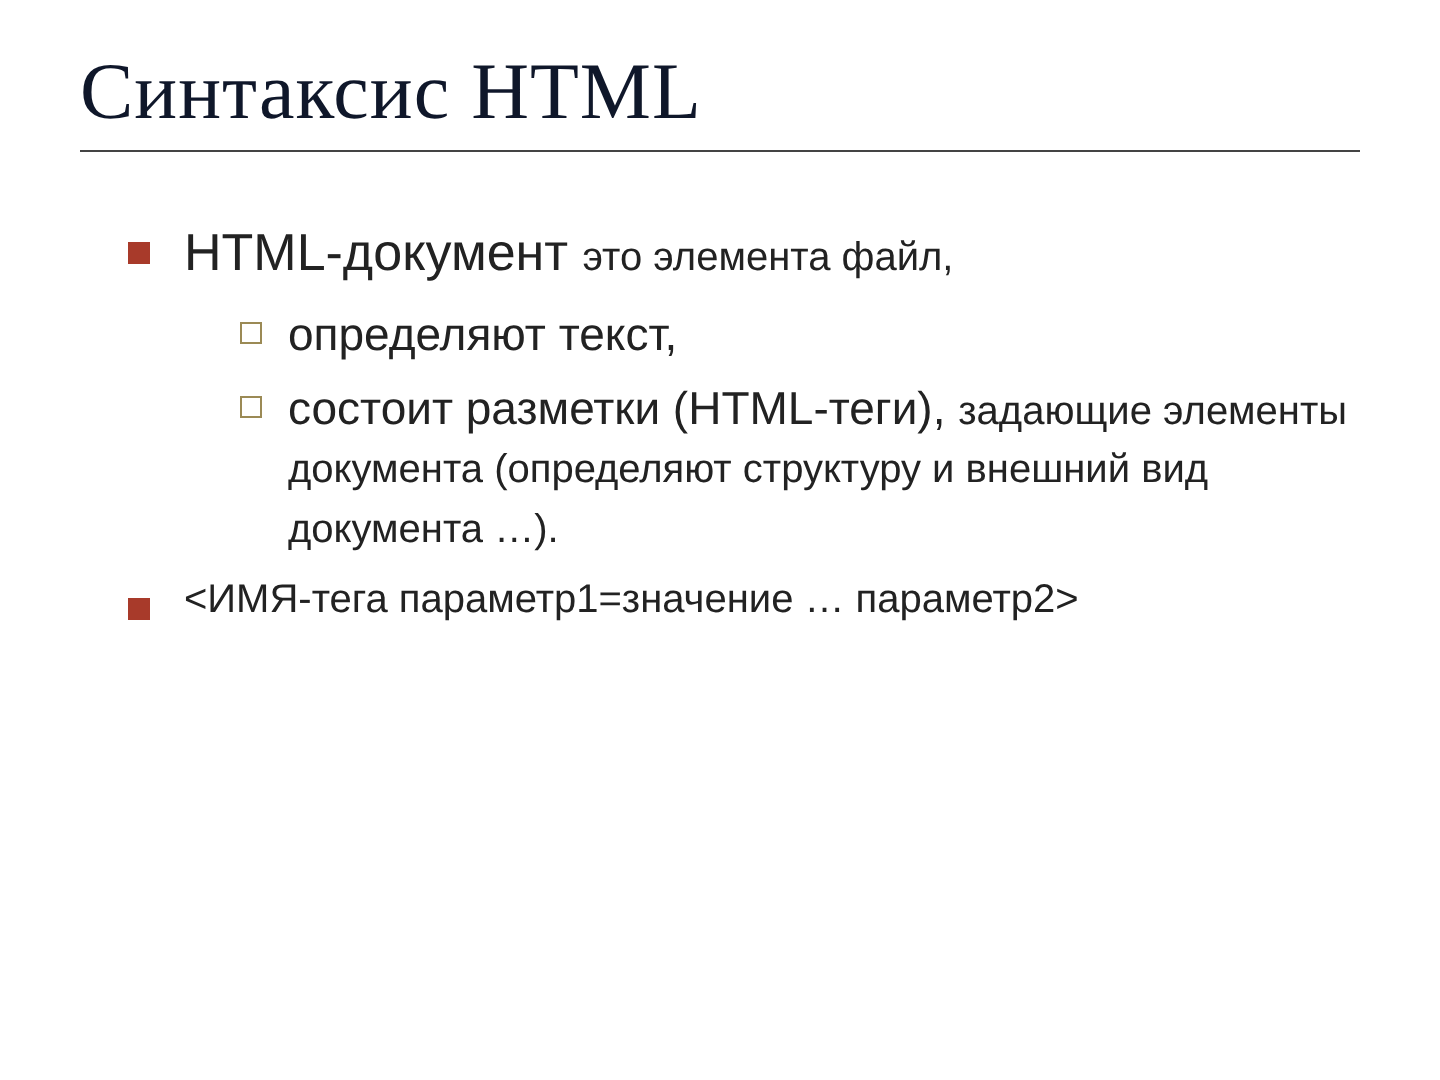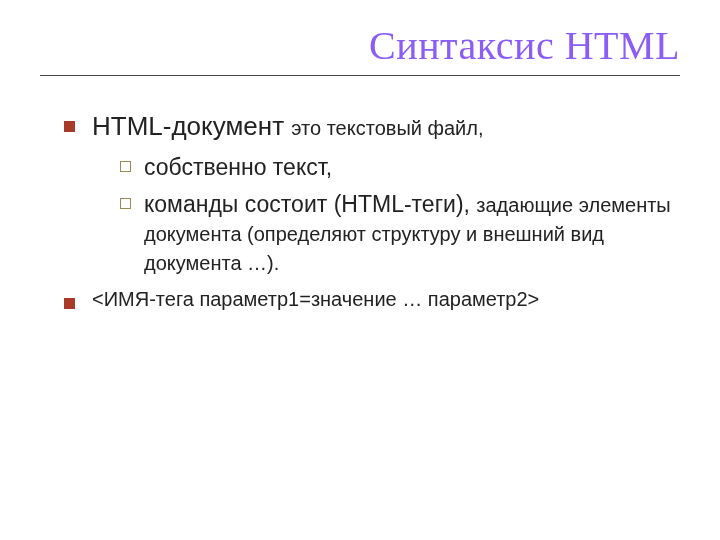--- a/index.html
+++ b/index.html
@@ -14,25 +14,24 @@
   .slide {
     box-sizing: border-box;
     width: 720px;
     height: 540px;
     padding: 18px 40px 30px 40px;
     position: relative;
   }
   .title {
     font-family: "Times New Roman", Times, serif;
     font-size: 40px;
-    color: #8b5cf6;
+    color: #0f172a;
     font-weight: 400;
     margin: 4px 0 6px 0;
     letter-spacing: 0.5px;
-    text-align: right;
   }
   .rule {
     border: none;
     border-top: 1px solid #444;
     margin: 4px 0 34px 0;
   }
   ul.top {
     list-style: none;
     padding: 0;
     margin: 0 0 0 24px;
@@ -85,26 +84,26 @@
 
 <div class="slide">
 
   <div class="title">Синтаксис HTML</div>
   <hr class="rule">
 
   <ul class="top">
 
     <li>
       <span>HTML-документ</span>
-      <span class="small">это текстовый файл,</span>
+      <span class="small">это элемента файл,</span>
 
       <ul class="sub">
-        <li>собственно текст,</li>
+        <li>определяют текст,</li>
         <li>
-          <span>команды состоит (HTML-теги),</span>
+          <span>состоит разметки (HTML-теги),</span>
           <span class="small">задающие элементы документа (определяют структуру и внешний вид документа …).</span>
         </li>
       </ul>
     </li>
 
     <li>
       <div class="tagline">&lt;ИМЯ-тега параметр1=значение … параметр2&gt;</div>
     </li>
 
   </ul>

